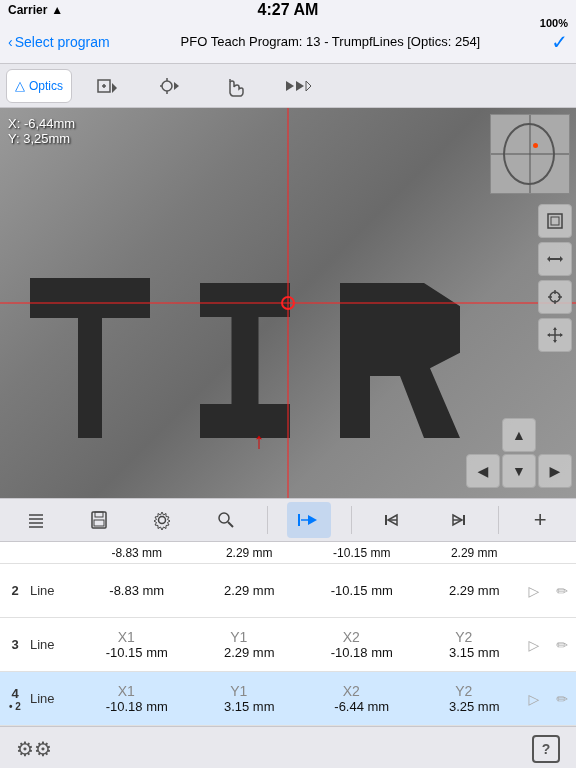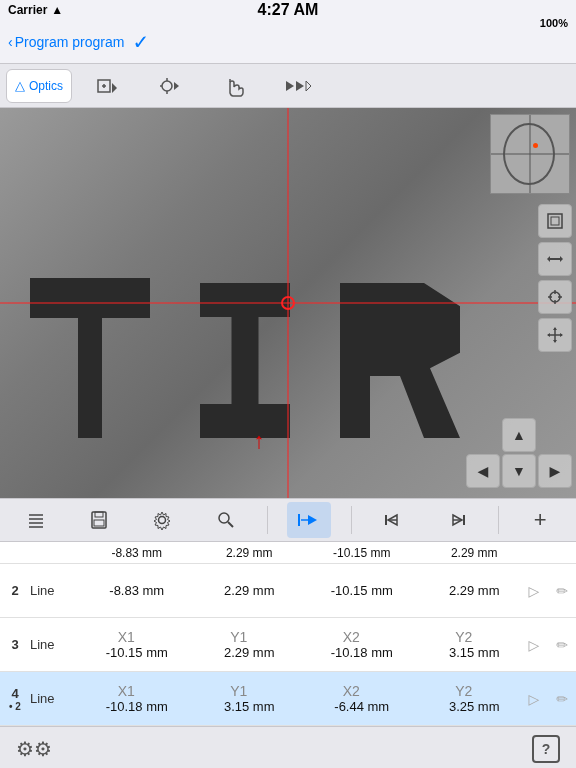--- a/index.html
+++ b/index.html
@@ -334,22 +334,23 @@
   </div>
   <span class="status-center">4:27 AM</span>
   <div class="status-right">
     <span>100%</span>
   </div>
 </div>
 
 <div id="nav-bar">
   <div class="nav-back">
     <span>‹</span>
-    <span>Program program</span>
-  </div>
+    <span>Select program</span>
+  </div>
+  <div class="nav-title">PFO Teach Program: 13 - TrumpfLines [Optics: 254]</div>
   <div class="nav-right">
     <span>✓</span>
   </div>
 </div>
 
 <div id="toolbar">
   <div class="toolbar-btn active">
     <span style="font-size:13px;">△</span>
     <span>Optics</span>
   </div>
@@ -389,20 +390,24 @@
   <div class="camera-bg"></div>
 
   <div class="letter-T"></div>
   <div class="letter-I"></div>
   <div class="letter-R"></div>
 
   <div class="crosshair-h"></div>
   <div class="crosshair-v"></div>
   <div class="crosshair-center"></div>
 
+  <div class="coords-overlay">
+    <div>X:   -6,44mm</div>
+    <div>Y:    3,25mm</div>
+  </div>
 
   <div class="mini-preview">
     <div class="mini-ellipse"></div>
     <div class="mini-h"></div>
     <div class="mini-v"></div>
     <div style="position:absolute;top:28px;left:42px;width:5px;height:5px;background:#ff4400;border-radius:50%;"></div>
   </div>
 
   <div class="right-controls">
     <div class="ctrl-btn">

